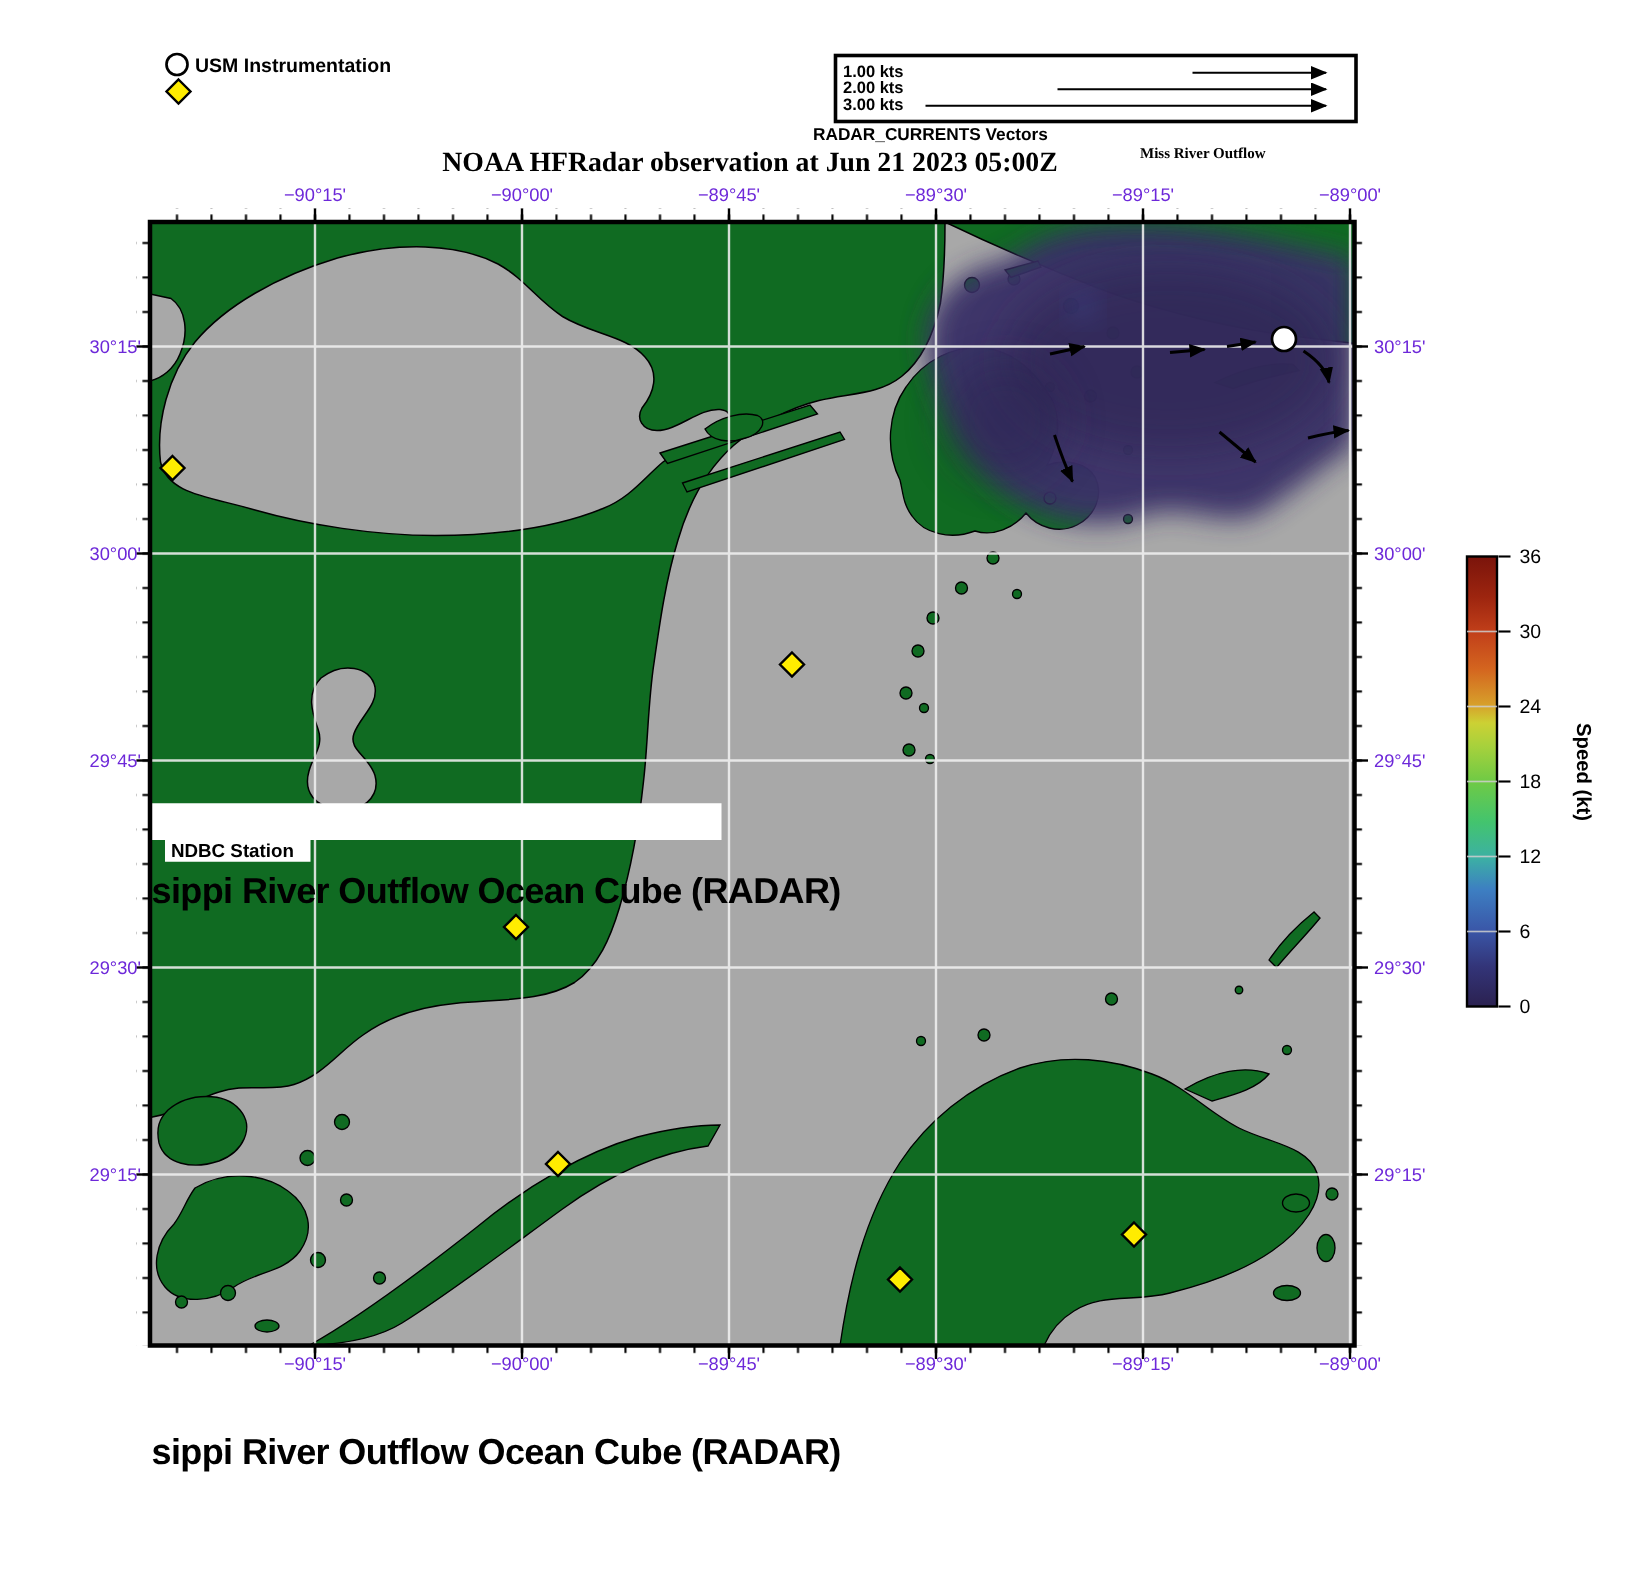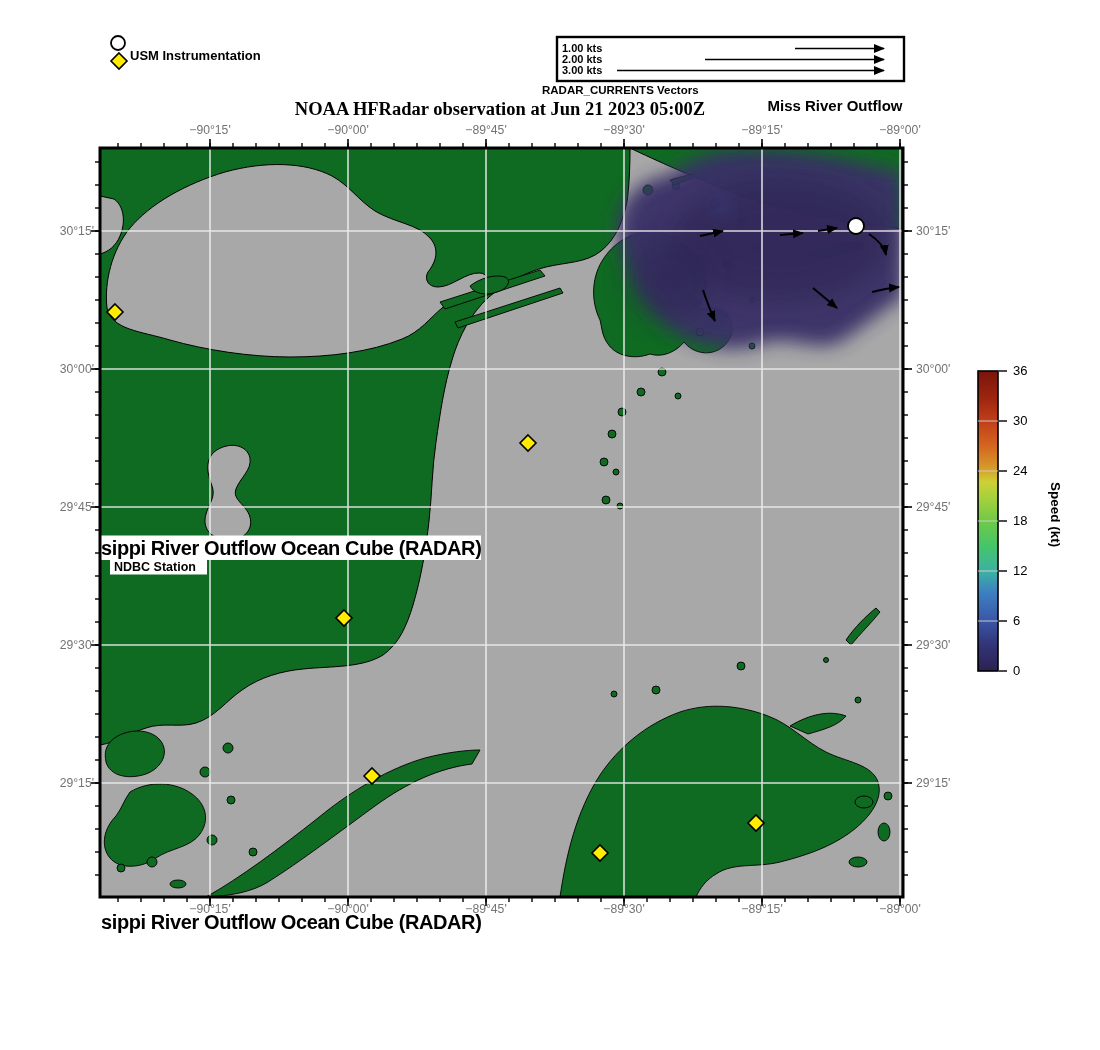--- a/index.html
+++ b/index.html
@@ -1,30 +1,30 @@
 <!DOCTYPE html>
 <html><head>
 <meta charset="utf-8">
 <style>
   html,body{margin:0;padding:0;background:#fff;}
   body{width:1100px;height:1050px;position:relative;overflow:hidden;
        font-family:"Liberation Sans","DejaVu Sans",sans-serif;color:#000;}
   .abs{position:absolute;}
-  .axis-label{font-size:12.2px;color:#737373;white-space:nowrap;}
+  .axis-label{font-size:12.2px;color:#6d28d9;white-space:nowrap;}
   .ax-top,.ax-bottom{width:70px;text-align:center;}
   .ax-left{width:60px;text-align:right;}
   .ax-right{width:60px;text-align:left;}
   .map-title{font-family:"Liberation Serif","DejaVu Serif",serif;font-weight:bold;
              font-size:18.5px;text-align:center;white-space:nowrap;}
-  .region-label{font-family:Liberation Sans, sans-serif;font-weight:bold;
-             font-size:15px;text-align:center;white-space:nowrap;}
-  .legend-text{font-size:13px;font-weight:bold;white-space:nowrap;margin-top:12px;}
+  .region-label{font-family:Liberation Serif, serif;font-weight:bold;
+             font-size:10px;white-space:nowrap;}
+  .legend-text{font-size:13px;font-weight:bold;white-space:nowrap;}
   .kts-label{font-size:11px;font-weight:bold;line-height:11px;white-space:nowrap;}
   .vector-caption{font-size:11.5px;font-weight:bold;white-space:nowrap;}
-  .overlay-big{font-size:20px;font-weight:bold;letter-spacing:-0.4px;white-space:nowrap;}
+  .overlay-big{font-size:24px;font-weight:bold;letter-spacing:-0.4px;white-space:nowrap;margin-top:44px;}
   .ndbc{font-size:12.5px;font-weight:bold;white-space:nowrap;text-align:center;}
   .cbar-tick{font-size:13px;white-space:nowrap;text-align:right;}
   .cbar-label{font-weight:bold;font-size:13.5px;writing-mode:vertical-rl;white-space:nowrap;}
 </style>
 </head>
 <body>
 
 <svg class="abs" style="left:0;top:0;" width="1100" height="1050" viewBox="0 0 1100 1050">
   <defs>
     <clipPath id="mapclip">

